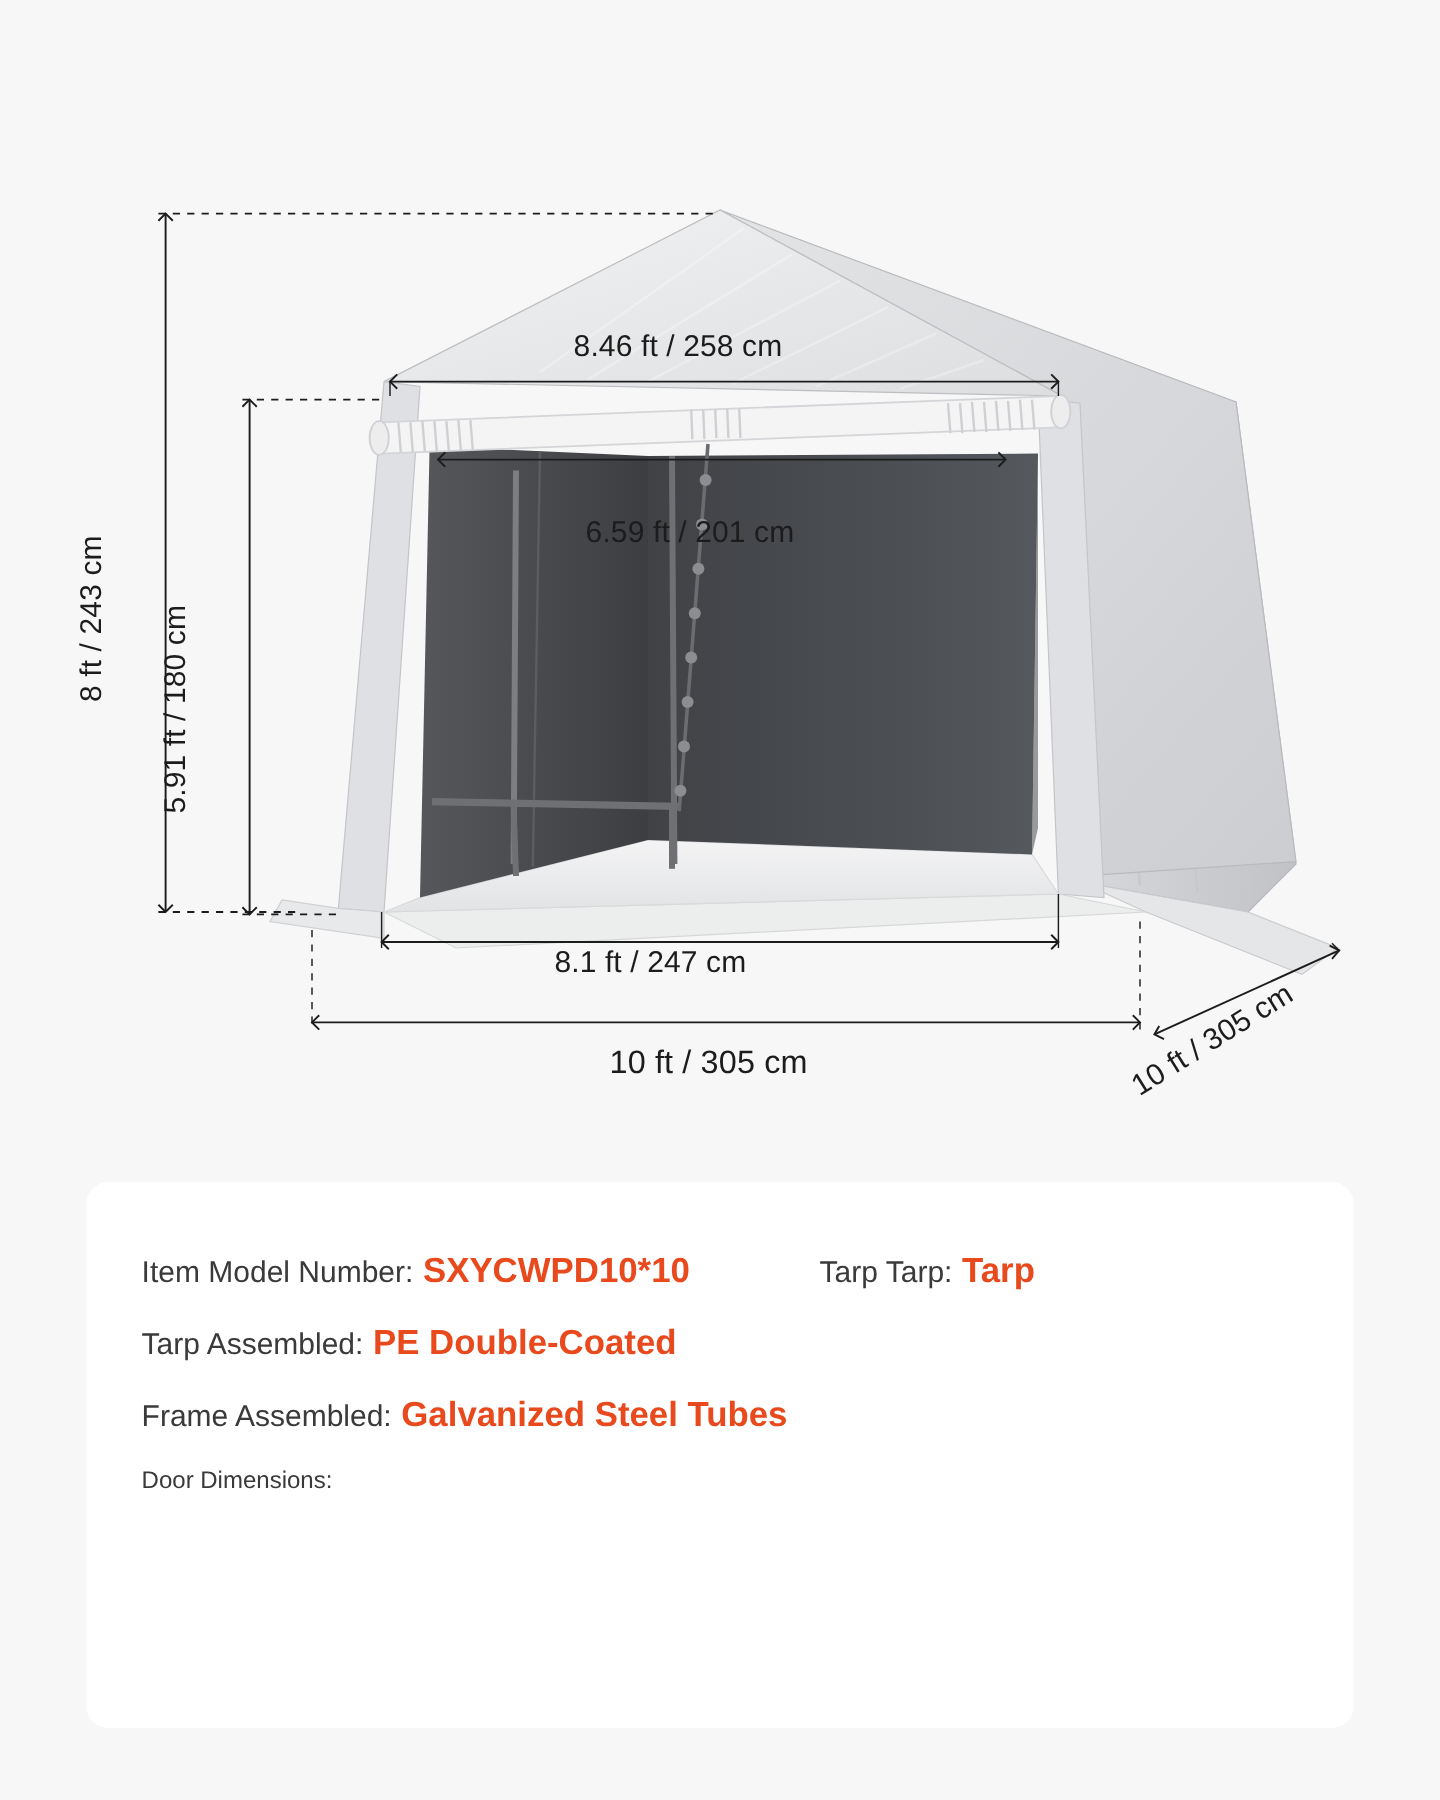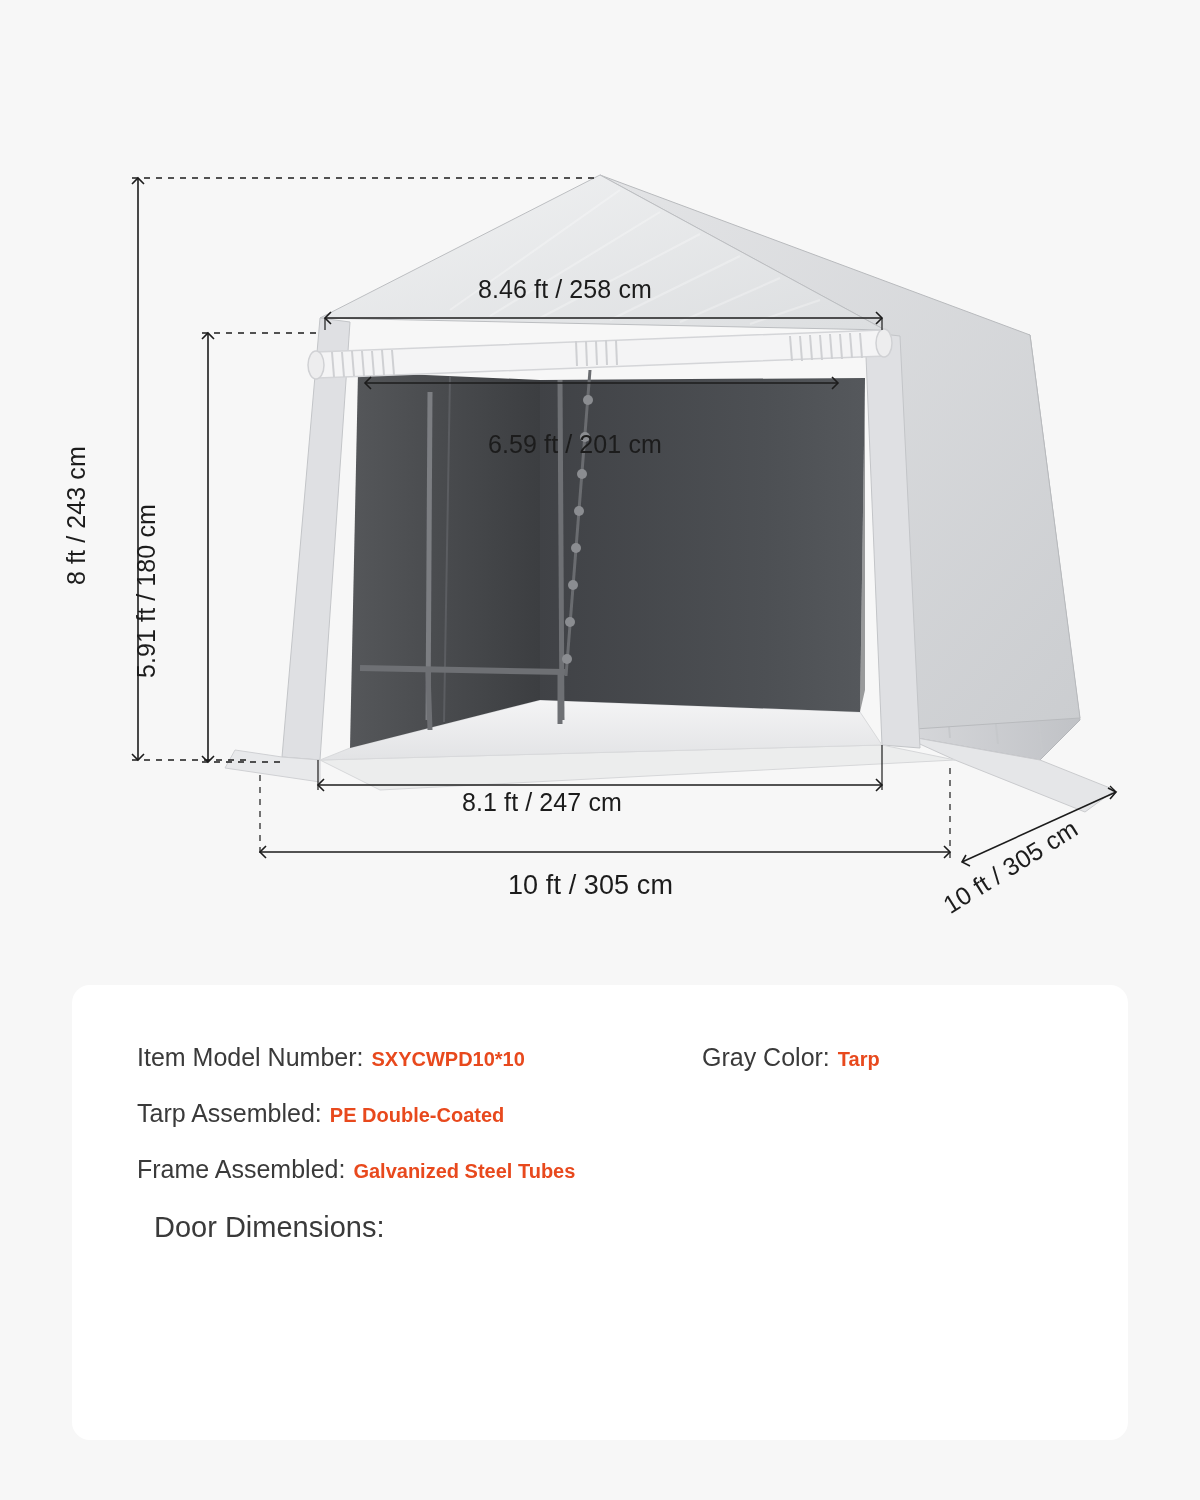--- a/index.html
+++ b/index.html
@@ -71,38 +71,36 @@
     align-items: baseline;
     margin-bottom: 27px;
   }
   .spec-col {
     display: flex;
     align-items: baseline;
   }
   .spec-col.left {
     width: 565px;
     flex: none;
-    margin-left: 19px;
   }
   .spec-label {
     font-size: 25px;
     color: #3a3a3a;
     white-space: nowrap;
   }
   .spec-value {
-    font-size: 20px;
+    font-size: 29px;
     color: #e8491d;
     font-weight: bold;
     white-space: nowrap;
     margin-left: 8px;
   }
   .spec-row.wide .spec-label,
   .spec-row.wide .spec-value {
-    font-size: 29px;
-    margin-left: 36px;
+    font-size: 20px;
   }
 </style>
 </head>
 <body>
 
 <div class="diagram">
 
   <svg width="1200" height="980" viewBox="0 0 1200 980">
     <defs>
       <linearGradient id="roofL" x1="0" y1="0" x2="1" y2="1">
@@ -290,21 +288,21 @@
 
 <div class="spec-card">
   <div class="spec-rows">
 
     <div class="spec-row">
       <div class="spec-col left">
         <span class="spec-label">Item Model Number:</span>
         <span class="spec-value">SXYCWPD10*10</span>
       </div>
       <div class="spec-col">
-        <span class="spec-label">Gray Color:</span>
+        <span class="spec-label">Tarp Tarp:</span>
         <span class="spec-value">Tarp</span>
       </div>
     </div>
 
     <div class="spec-row">
       <div class="spec-col left">
         <span class="spec-label">Tarp Assembled:</span>
         <span class="spec-value">PE Double-Coated</span>
       </div>
     </div>

